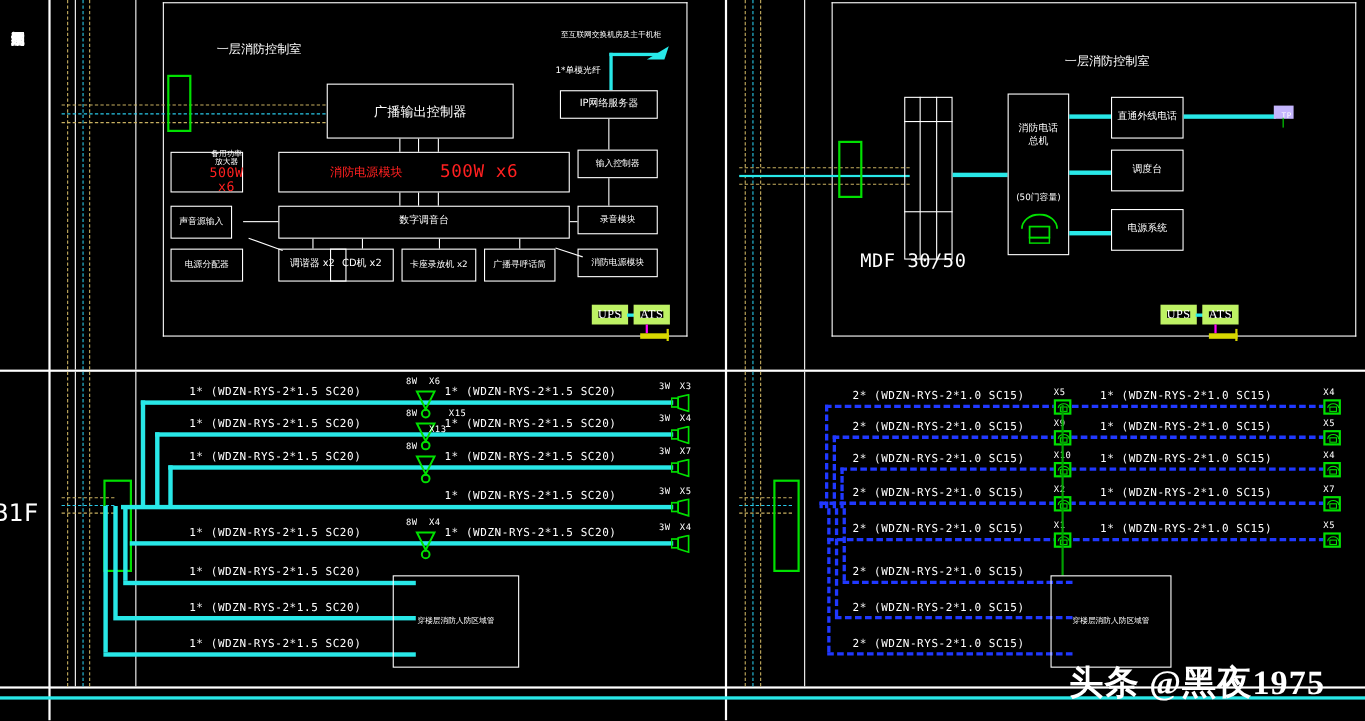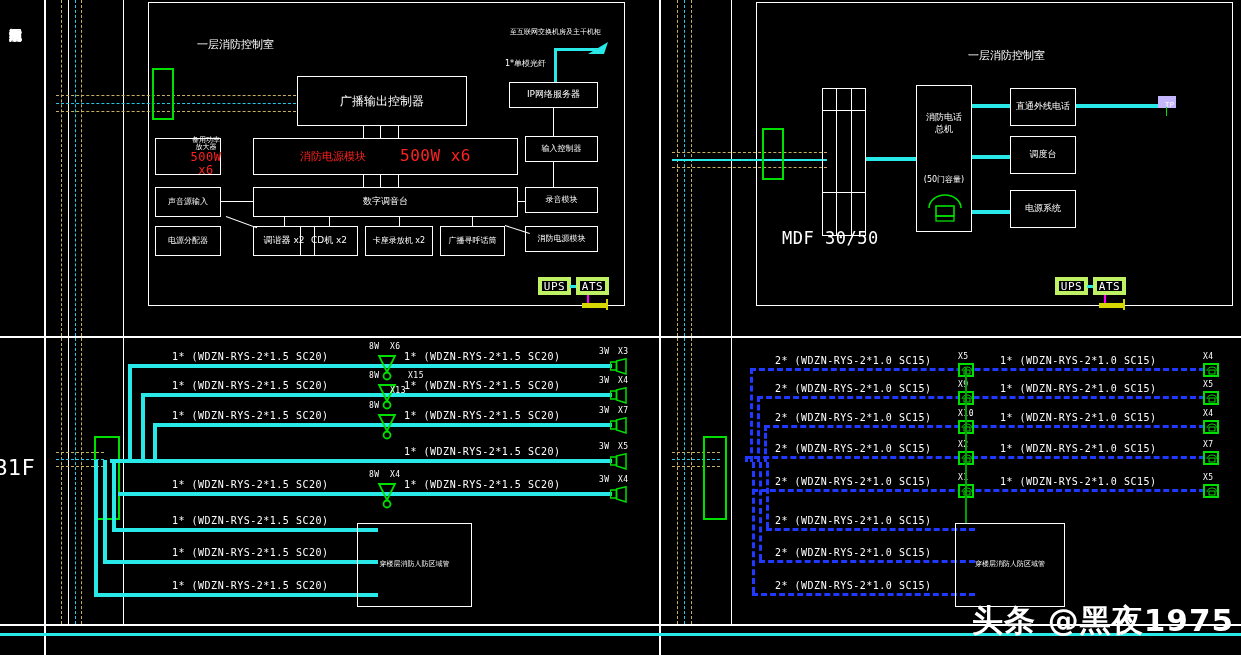--- a/index.html
+++ b/index.html
@@ -30,22 +30,22 @@
   
   .dashcy { position: absolute; height: 0; border-top: 1px dashed #28c8e8; }
   .dashye { position: absolute; height: 0; border-top: 1px dashed #c8b060; }
   .vdashcy { position: absolute; width: 0; border-left: 1px dashed #28c8e8; }
   .vdashye { position: absolute; width: 0; border-left: 1px dashed #c8b060; }
 
   
   .bdash { position: absolute; height: 0; border-top: 3px dashed #2038ff; }
   .bdashv{ position: absolute; width: 0; border-left: 3px dashed #2038ff; }
 
-  .gbox  { position: absolute; border: 4px solid #bef264; color: #ffffff;
-           display:flex; align-items:center; justify-content:center; }
+  .gbox  { position: absolute; border: 6px solid #bef264; color: #ffffff;
+           display:flex; align-items:center; justify-content:center;font-family:Liberation Serif, serif; }
   
   .tel { position: absolute; border: 2px solid #00e000; background:#000; }
 
   .wm { position: absolute; color: #ffffff; font-weight: bold;
         font-family: "DejaVu Sans", sans-serif; }
 
   .tiny { font-size: 7px; }
 </style>
 </head>
 <body>
@@ -95,21 +95,21 @@
 
   <div class="boxw" style="left:253px; top:138px; width:265px; height:37px;">
      <span class="cjk" style="font-size:11px; color:#ff2020; margin-right:34px;">消防电源模块</span>
      <span class="mono" style="font-size:16px; color:#ff2020;">500W x6</span>
   </div>
 
   <div class="wline" style="left:363px; top:175px; width:1px; height:12px;"></div>
   <div class="wline" style="left:380px; top:175px; width:1px; height:12px;"></div>
   <div class="wline" style="left:398px; top:175px; width:1px; height:12px;"></div>
 
-  <div class="boxw cjk" style="left:155px; top:187px; width:66px; height:30px; font-size:8px;">声音源输入</div>
+  <div class="boxw cjk" style="left:155px; top:187px; width:56px; height:30px; font-size:8px;">声音源输入</div>
 
   <div class="boxw cjk" style="left:253px; top:187px; width:265px; height:30px; font-size:9px;">数字调音台</div>
 
   <div class="wline" style="left:221px; top:201px; width:32px; height:1px;"></div>
   <div class="wline" style="left:226px; top:216px; width:33px; height:1px; transform:rotate(20deg); transform-origin:left center;"></div>
 
   <div class="boxw cjk" style="left:155px; top:226px; width:66px; height:30px; font-size:8px;">电源分配器</div>
 
   <div class="boxw cjk" style="left:253px; top:226px; width:62px; height:30px; font-size:9px;">调谐器  x2</div>
 
@@ -420,15 +420,15 @@
       <div class="bdash" style="left: 759px; top: 560px; width: 216px;"></div>
       <div class="bdashv" style="left: 759px; top: 462px; height: 98px;"></div>
       <div class="lbl mono" style="left: 775px; top: 547px; font-size: 10px;">2* (WDZN-RYS-2*1.0    SC15)</div>
       <div class="bdash" style="left: 752px; top: 593px; width: 223px;"></div>
       <div class="bdashv" style="left: 752px; top: 462px; height: 131px;"></div>
       <div class="lbl mono" style="left: 775px; top: 580px; font-size: 10px;">2* (WDZN-RYS-2*1.0    SC15)</div>
     </div>
 
   <div class="boxw cjk" style="left:955px; top:523px; width:110px; height:84px; font-size:7px;">穿楼层消防人防区域管</div>
 
-  <div class="wm" style="left:972px; top:600px; font-size:31px; letter-spacing:1px;">头条 @黑夜1975</div>
+  <div class="wm" style="left:972px; top:600px; font-size:31px; letter-spacing:1px;font-family:Liberation Serif, serif;">头条 @黑夜1975</div>
 
 </div>
 
 </body></html>

